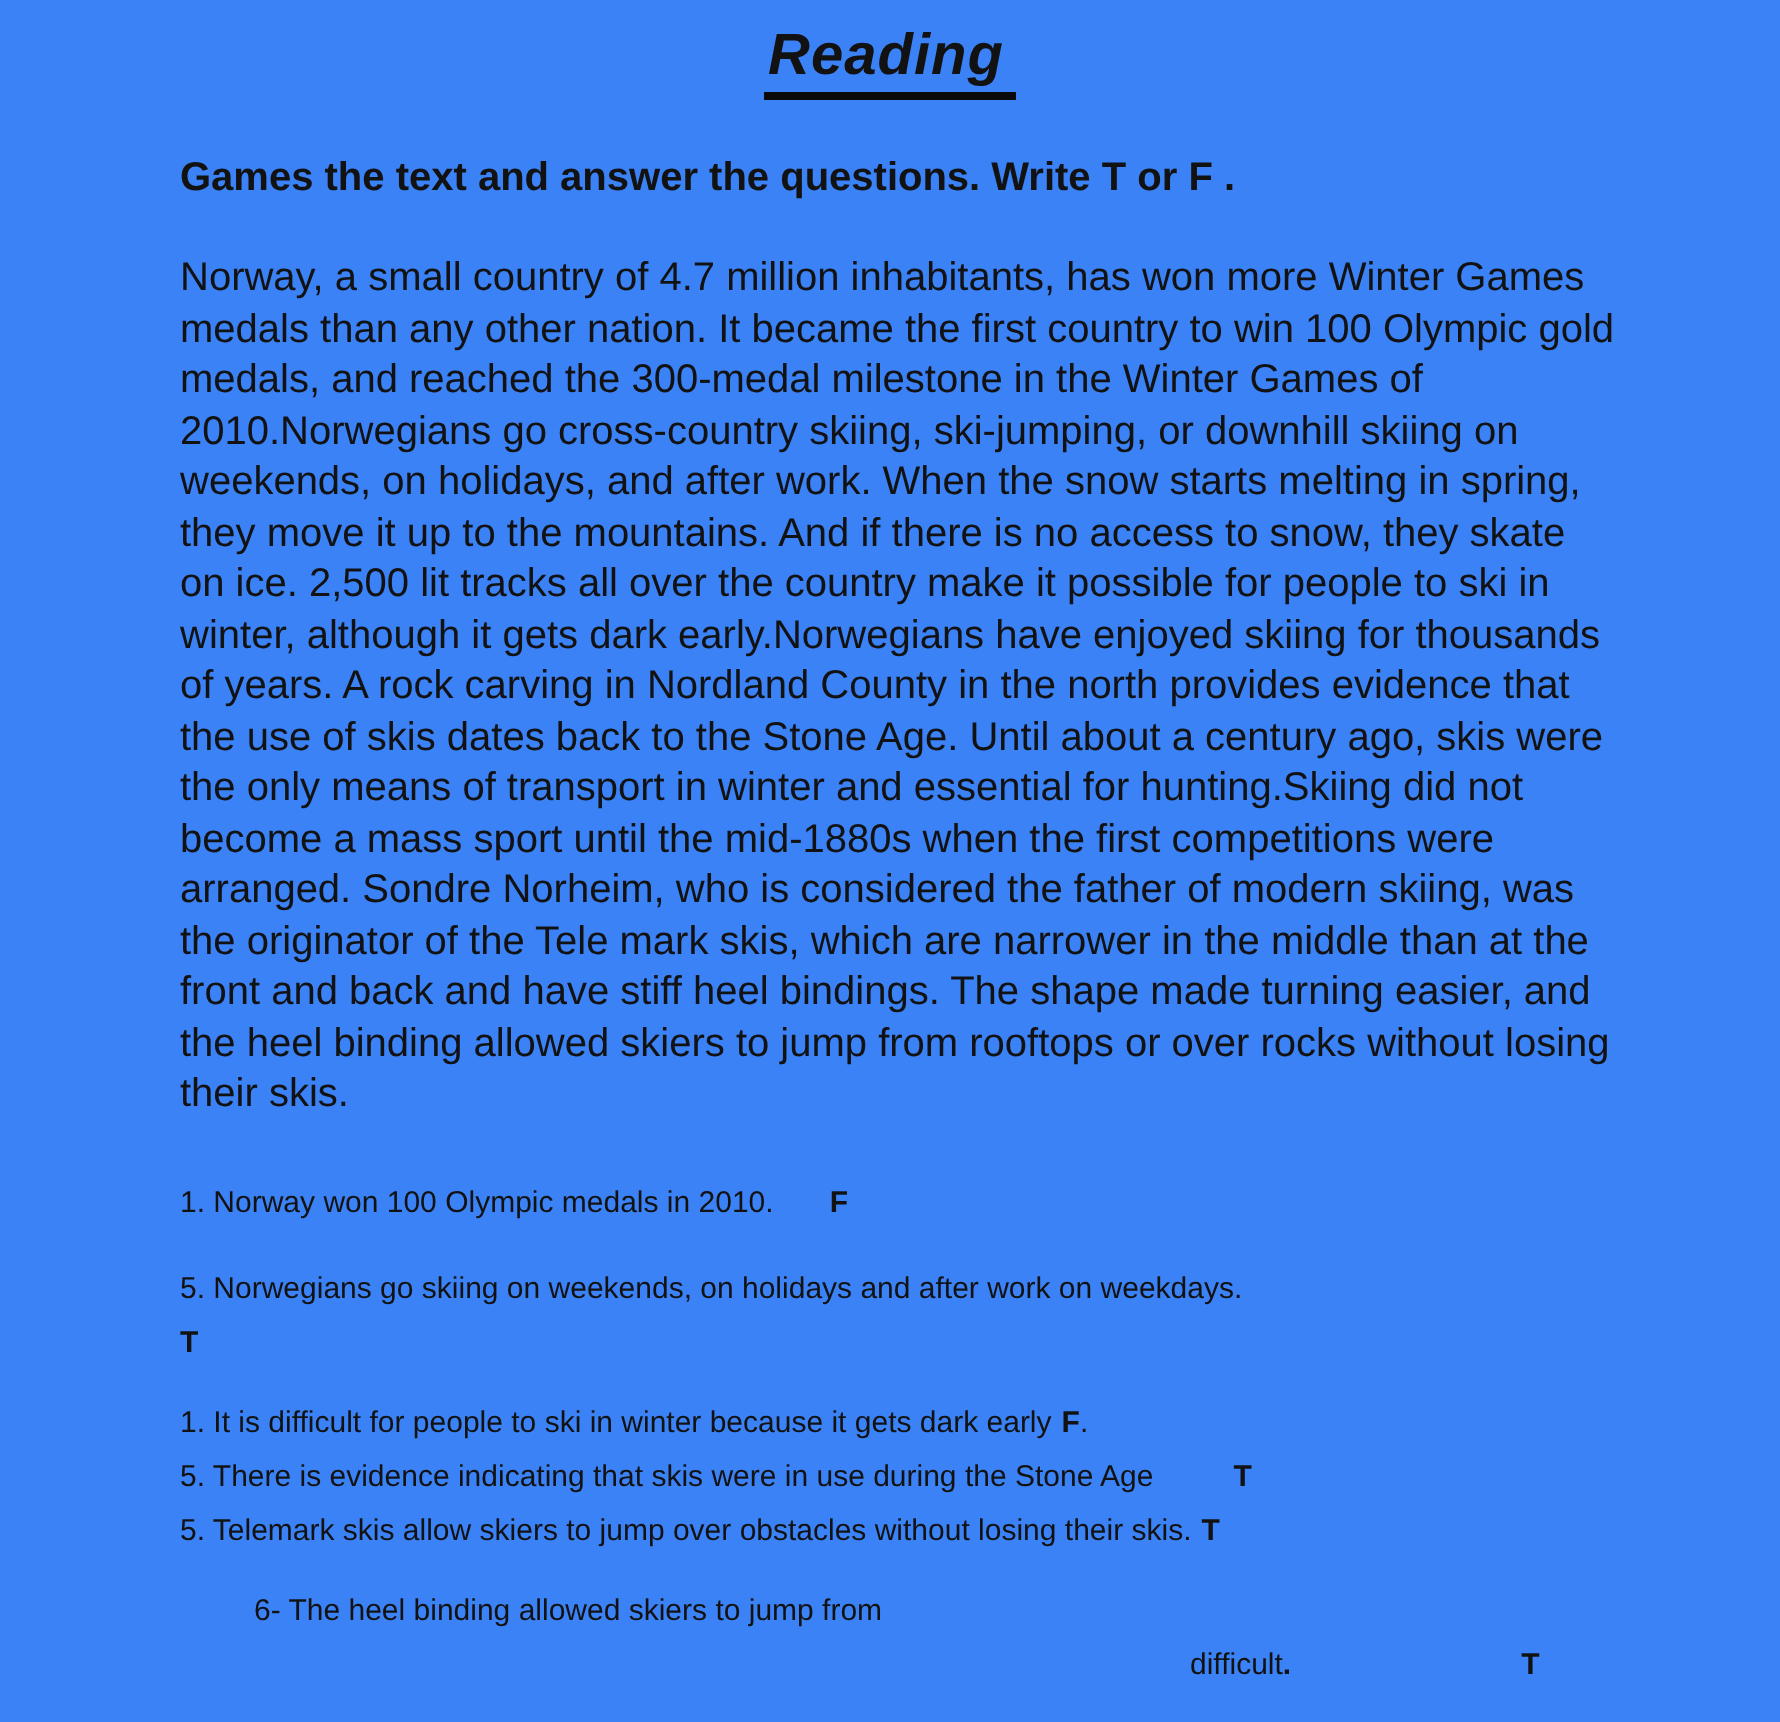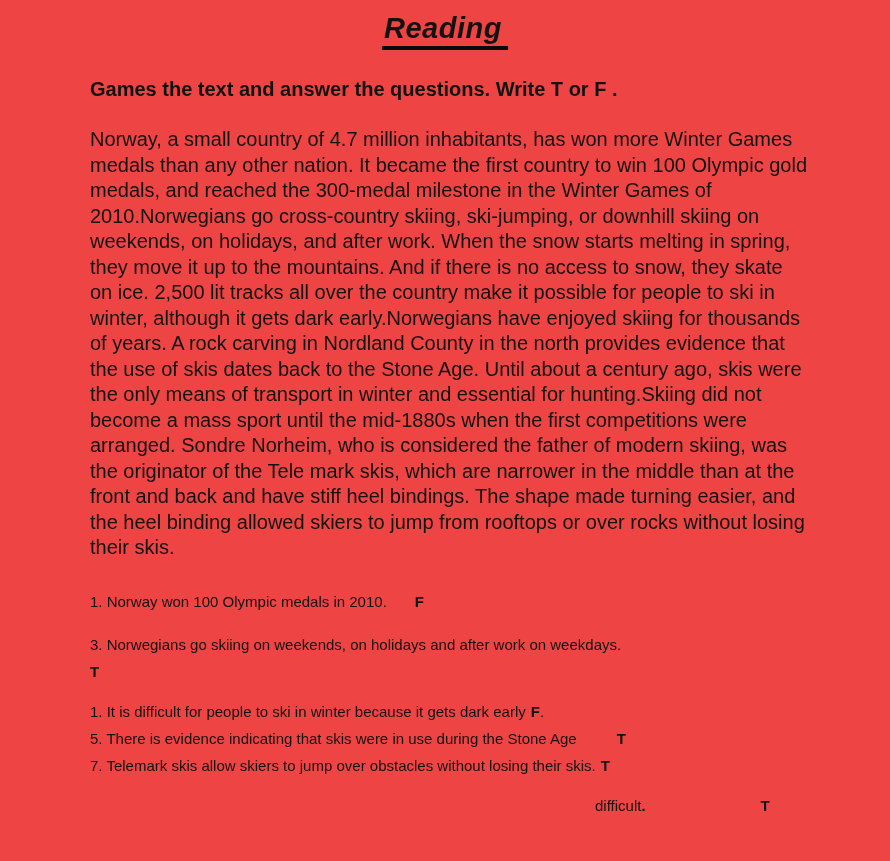--- a/index.html
+++ b/index.html
@@ -11,21 +11,21 @@
     width: 890px;
     height: 861px;
     overflow: hidden;
     font-family: "Liberation Sans", sans-serif;
     color: #121212;
   }
   .sheet {
     width: 890px;
     height: 861px;
     box-sizing: border-box;
-    background: #ef4444;
+    background: #3b82f6;
   }
   .title-row {
     text-align: center;
     padding-top: 12px;
   }
   .title-text {
     display: inline-block;
     font-size: 29px;
     font-weight: bold;
     font-style: italic;
@@ -97,36 +97,37 @@
 the originator of the Tele mark skis, which are narrower in the middle than at the
 front and back and have stiff heel bindings. The shape made turning easier, and
 the heel binding allowed skiers to jump from rooftops or over rocks without losing
 their skis.</div>
 
     <div class="q q1">
       <span>1. Norway won 100 Olympic medals in 2010.</span><span class="ans gap-lg">F</span>
     </div>
 
     <div class="q q2">
-      <div>3. Norwegians go skiing on weekends, on holidays and after work on weekdays.</div>
+      <div>5. Norwegians go skiing on weekends, on holidays and after work on weekdays.</div>
       <div class="ans">T</div>
     </div>
 
     <div class="q345">
       <div class="q">
         <span>1. It is difficult for people to ski in winter because it gets dark early</span><span class="ans gap-sm">F</span><span>.</span>
       </div>
       <div class="q">
         <span>5. There is evidence indicating that skis were in use during the Stone Age</span><span class="ans gap-md">T</span>
       </div>
       <div class="q">
-        <span>7. Telemark skis allow skiers to jump over obstacles without losing their skis.</span><span class="ans gap-sm">T</span>
+        <span>5. Telemark skis allow skiers to jump over obstacles without losing their skis.</span><span class="ans gap-sm">T</span>
       </div>
     </div>
 
     <div class="q q6">
+      <div class="q6-line1">6- The heel binding allowed skiers to jump from</div>
       <div class="q6-line2">
         <span>difficult</span><span class="bold-dot">.</span><span class="ans gap-xl">T</span>
       </div>
     </div>
 
   </div>
 </div>
 
 </body></html>

